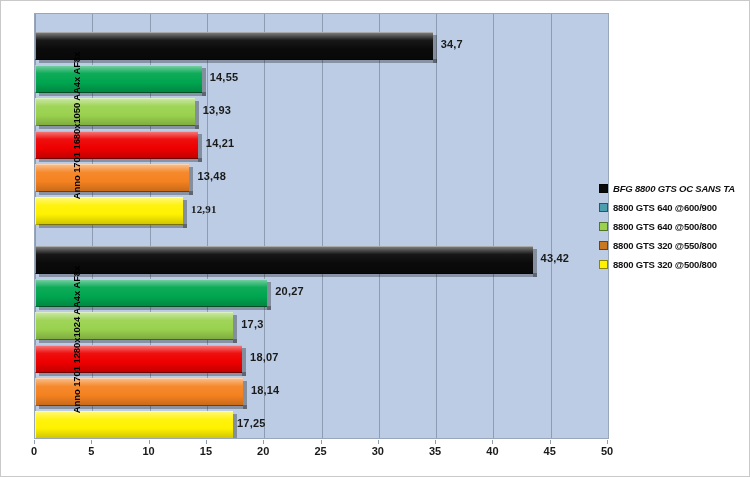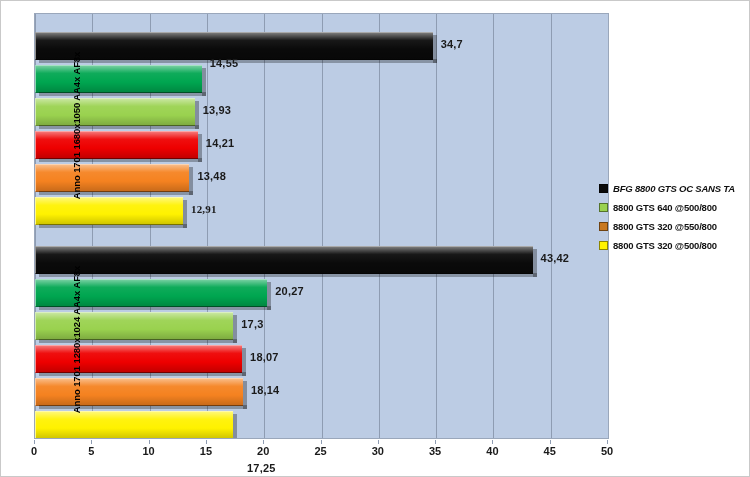--- a/index.html
+++ b/index.html
@@ -256,39 +256,43 @@
       <div class="xtick" style="left: 434.1px;">35</div>
       <div class="tickmark" style="left: 491.4px;"></div>
       <div class="xtick" style="left: 491.4px;">40</div>
       <div class="tickmark" style="left: 548.7px;"></div>
       <div class="xtick" style="left: 548.7px;">45</div>
       <div class="tickmark" style="left: 606px;"></div>
       <div class="xtick" style="left: 606px;">50</div>
     </div>
   <div id="bar-labels">
       <div class="bar-label" style="left: 439.662px; top: 37px;">34,7</div>
-      <div class="bar-label" style="left: 208.743px; top: 56px;">14,55</div>
+      <div class="bar-label" style="left: 208.743px; top: 70px;">14,55</div>
       <div class="bar-label" style="left: 201.638px; top: 103px;">13,93</div>
       <div class="bar-label" style="left: 204.847px; top: 136px;">14,21</div>
       <div class="bar-label" style="left: 196.481px; top: 169px;">13,48</div>
       <div class="bar-label" style="left: 189.949px; top: 202px; font-family: Liberation Serif, serif;">12,91</div>
       <div class="bar-label" style="left: 539.593px; top: 251px;">43,42</div>
       <div class="bar-label" style="left: 274.294px; top: 284px;">20,27</div>
       <div class="bar-label" style="left: 240.258px; top: 317px;">17,3</div>
       <div class="bar-label" style="left: 249.082px; top: 350px;">18,07</div>
       <div class="bar-label" style="left: 249.884px; top: 383px;">18,14</div>
-      <div class="bar-label" style="left: 246px; top: 416px; margin-top: 45px;">17,25</div>
+      <div class="bar-label" style="left: 236px; top: 416px;">17,25</div>
     </div>
 
   <div id="legend">
       <div class="legend-row first">
         <span class="legend-swatch" style="background: rgb(10, 10, 10);"></span>
         <span class="legend-text">BFG 8800 GTS  OC SANS TA</span>
       </div>
       <div class="legend-row">
+        <span class="legend-swatch" style="background: rgb(77, 159, 176);"></span>
+        <span class="legend-text">8800 GTS 640  @600/900</span>
+      </div>
+      <div class="legend-row">
         <span class="legend-swatch" style="background: rgb(154, 210, 79);"></span>
         <span class="legend-text">8800 GTS 640  @500/800</span>
       </div>
       <div class="legend-row">
         <span class="legend-swatch" style="background: rgb(200, 120, 32);"></span>
         <span class="legend-text">8800 GTS 320  @550/800</span>
       </div>
       <div class="legend-row">
         <span class="legend-swatch" style="background: rgb(255, 242, 0);"></span>
         <span class="legend-text">8800 GTS 320  @500/800</span>

